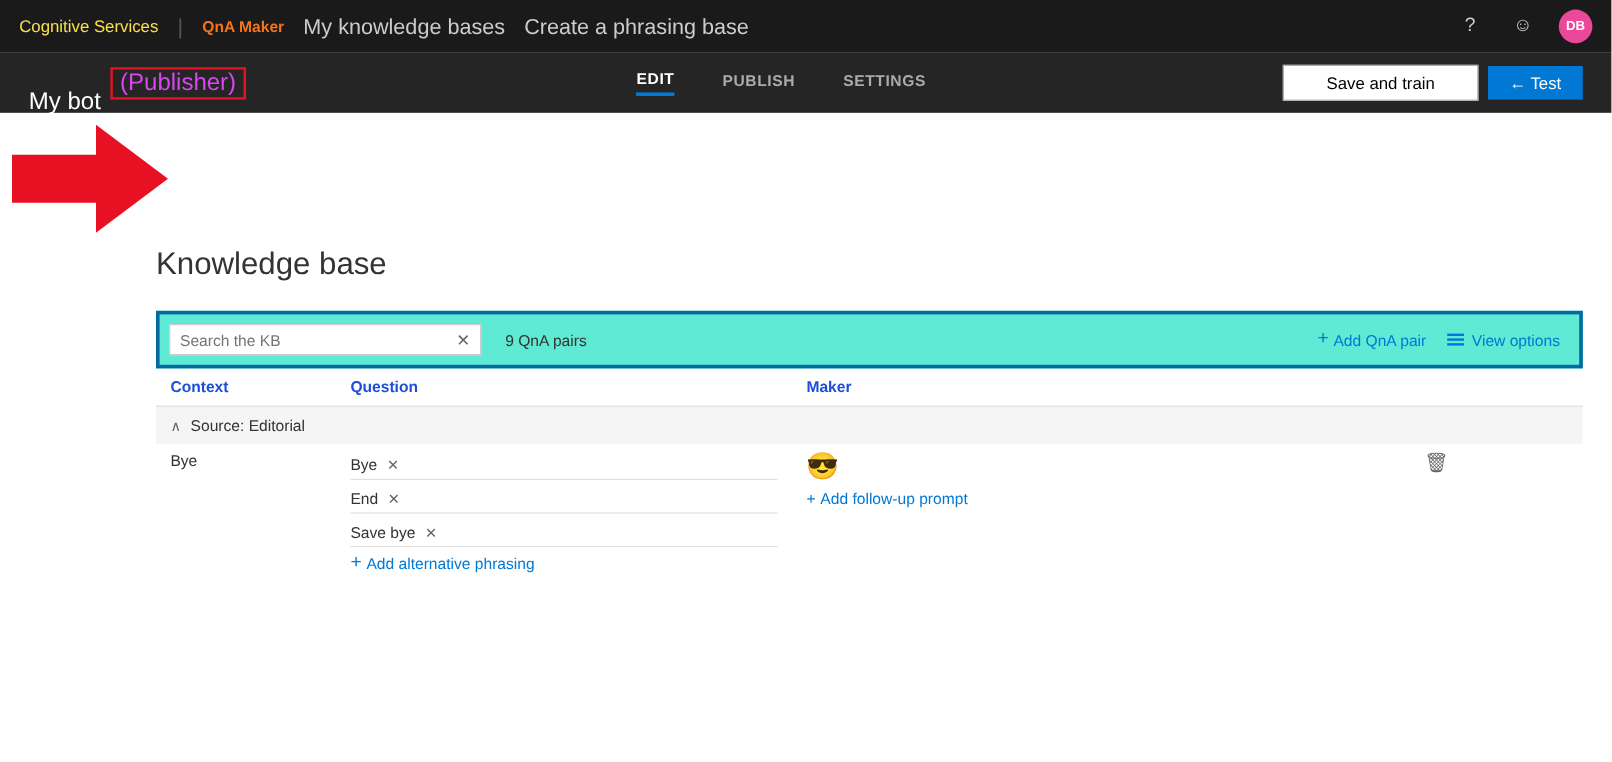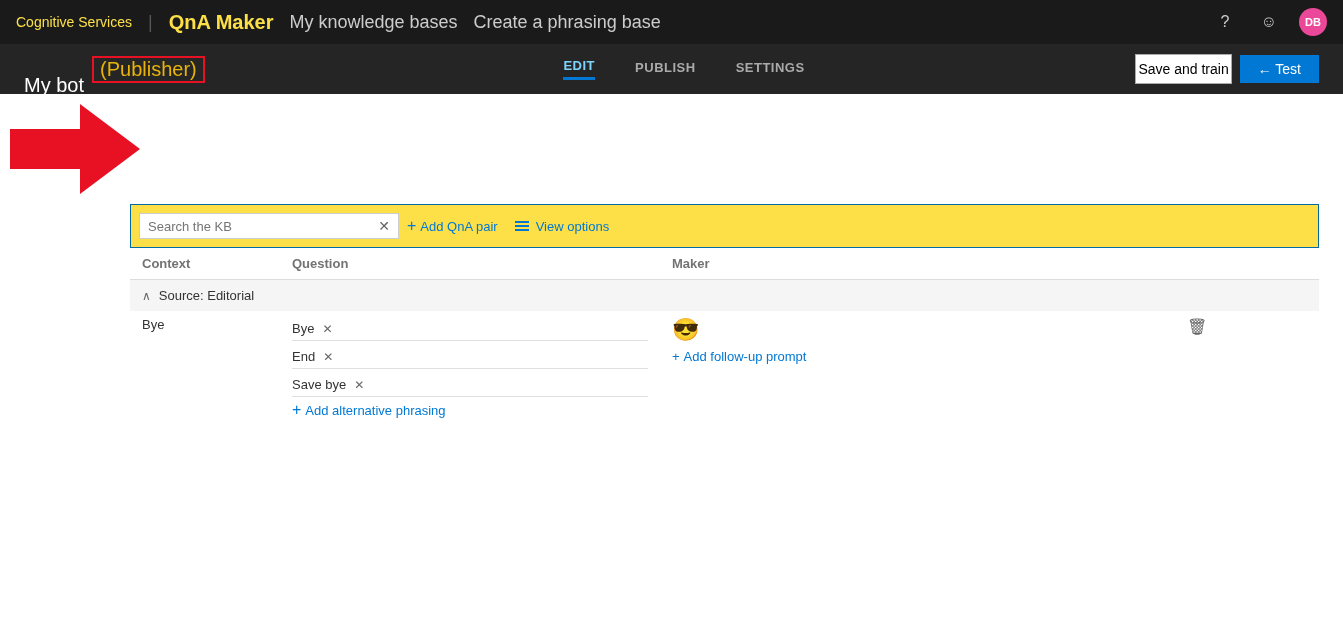--- a/index.html
+++ b/index.html
@@ -19,22 +19,22 @@
       font-size: 14px;
       color: #fde047;
       font-weight: 400;
     }
     .top-nav-divider {
       color: #555;
       font-size: 18px;
       font-weight: 300;
     }
     .top-nav-app {
-      color: #fde047;
-      font-size: 20px;
+      color: #f97316;
+      font-size: 13px;
       font-weight: 600;
     }
     .top-nav-link {
       color: #ccc;
       font-size: 18px;
       cursor: pointer;
       text-decoration: none;
     }
     .top-nav-spacer { flex: 1; }
     .top-nav-icon {
@@ -67,21 +67,21 @@
       gap: 0;
     }
     .bot-name {
       color: #fff;
       font-size: 20px;
       font-weight: 400;
       margin-right: 8px;
       margin-top: 32px;
     }
     .publisher-badge {
-      color: #eab308;
+      color: #d946ef;
       font-size: 20px;
       font-weight: 400;
       border: 2px solid #e81123;
       padding: 0 6px;
       margin-right: 28px;
     }
     .header-tabs {
       display: flex;
       align-items: center;
       flex: 1;
@@ -91,33 +91,33 @@
     .header-tab {
       color: #aaa;
       font-size: 13px;
       font-weight: 600;
       letter-spacing: 0.5px;
       cursor: pointer;
       padding-bottom: 4px;
       text-transform: uppercase;
     }
     .header-tab.active {
-      color: #7dd3fc;
+      color: #ffffff;
       border-bottom: 3px solid #0078d4;
     }
     .header-actions {
       display: flex;
       align-items: center;
       gap: 8px;
     }
     .btn-save-train {
       background: #fff;
       color: #000;
       border: 1px solid #aaa;
-      padding: 6px 2px;
+      padding: 6px 35px;
       font-size: 14px;
       cursor: pointer;
       font-weight: 400;
     }
     .btn-test {
       background: #0078d4;
       color: #fff;
       border: none;
       padding: 6px 18px;
       font-size: 14px;
@@ -151,23 +151,24 @@
       font-weight: 300;
       color: #333;
       margin-bottom: 24px;
     }
 
     
     .toolbar-row {
       display: flex;
       align-items: center;
       gap: 0;
-      background: #fde047;
-      border: 1px solid #0369a1;
+      background: #5eead4;
+      border: 3px solid #0369a1;
       margin-bottom: 0;
+      justify-content: space-between;
     }
     .search-box {
       display: flex;
       align-items: center;
       background: #fff;
       border: 1px solid #ccc;
       padding: 4px 8px;
       width: 260px;
       gap: 8px;
       margin: 8px;
@@ -246,21 +247,21 @@
     
     .kb-table {
       width: 100%;
       border-collapse: collapse;
       margin-top: 0;
     }
     .kb-table th {
       text-align: left;
       font-size: 13px;
       font-weight: 600;
-      color: #737373;
+      color: #1d4ed8;
       padding: 8px 12px;
       border-bottom: 1px solid #ddd;
     }
     .source-row td {
       background: #f5f5f5;
       padding: 8px 12px;
       font-size: 13px;
       color: #333;
     }
     .source-row-content {
@@ -363,26 +364,28 @@
 </div>
 
 <div class="arrow-section">
 
   <svg class="red-arrow" viewBox="0 0 130 90" xmlns="http://www.w3.org/2000/svg">
     <polygon points="130,45 70,0 70,25 0,25 0,65 70,65 70,90" fill="#e81123"></polygon>
   </svg>
 </div>
 
 <div class="main-content">
+  <h1 class="page-title">Knowledge base</h1>
 
   <div class="toolbar-row">
     <div class="search-box">
       <input class="search-input" type="text" placeholder="Search the KB" style="">
       <span class="search-clear">✕</span>
     </div>
+    <span class="qna-count">9 QnA pairs</span>
     <div class="toolbar-actions">
       <div class="add-qna-btn">
         <span class="plus-icon">+</span>
         <span>Add QnA pair</span>
       </div>
       <div class="view-options-btn">
         <svg width="16" height="16" viewBox="0 0 16 16">
           <rect x="1" y="3" width="14" height="2" fill="#0078d4"></rect>
           <rect x="1" y="7" width="14" height="2" fill="#0078d4"></rect>
           <rect x="1" y="11" width="14" height="2" fill="#0078d4"></rect>

